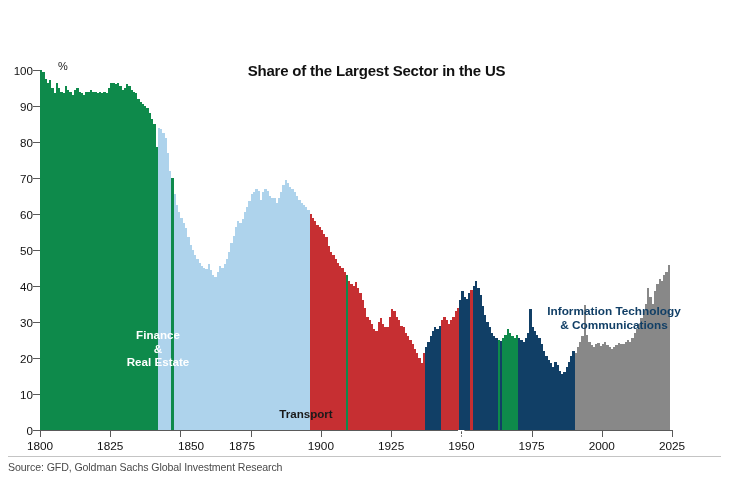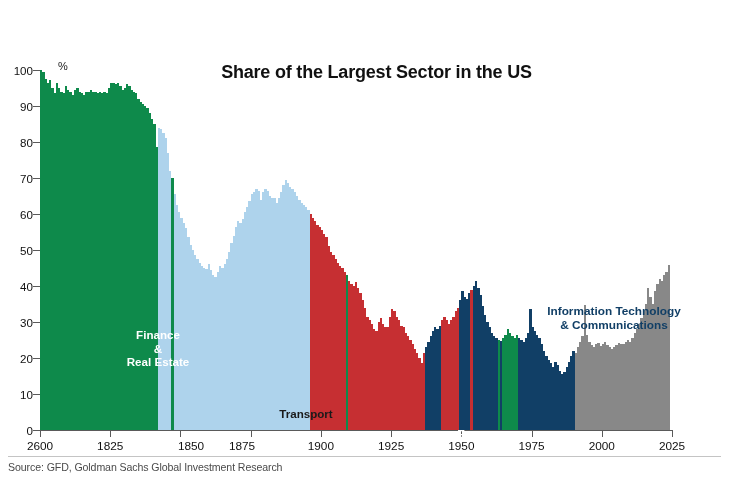--- a/index.html
+++ b/index.html
@@ -54,21 +54,21 @@
   #chart {
     position: absolute;
     left: 0; top: 48px;
     width: 729px; height: 394px;
   }
   .chart-title {
     position: absolute;
     left: 0; top: 14px;
     width: 729px;
     text-align: center;
-    font-size: 18px;
+    font-size: 15px;
     font-weight: bold;
     color: #111111;
     letter-spacing: -0.2px;
     padding-left: 24px;
   }
   .pct-unit {
     position: absolute;
     left: 58px; top: 12px;
     font-size: 11px;
     color: #1a1a1a;
@@ -191,21 +191,21 @@
         <div class="ytick-label" style="top: 166px;">60</div>
         <div class="ytick-label" style="top: 130px;">70</div>
         <div class="ytick-label" style="top: 94px;">80</div>
         <div class="ytick-label" style="top: 58px;">90</div>
         <div class="ytick-label" style="top: 22px;">100</div>
       </div>
     <div class="axis-y-line"></div>
     <div class="axis-x-line"></div>
     <div id="xticks">
         <div class="xtick" style="left: 40px;"></div>
-        <div class="xtick-label" style="left: 40px;">2600</div>
+        <div class="xtick-label" style="left: 40px;">1800</div>
         <div class="xtick" style="left: 110.222px;"></div>
         <div class="xtick-label" style="left: 110.222px;">1825</div>
         <div class="xtick" style="left: 180.444px;"></div>
         <div class="xtick-label" style="left: 191px; text-align: right;">1850</div>
         <div class="xtick" style="left: 250.667px;"></div>
         <div class="xtick-label" style="left: 242px;">1875</div>
         <div class="xtick" style="left: 320.889px;"></div>
         <div class="xtick-label" style="left: 320.889px;">1900</div>
         <div class="xtick" style="left: 391.111px;"></div>
         <div class="xtick-label" style="left: 391.111px;">1925</div>

